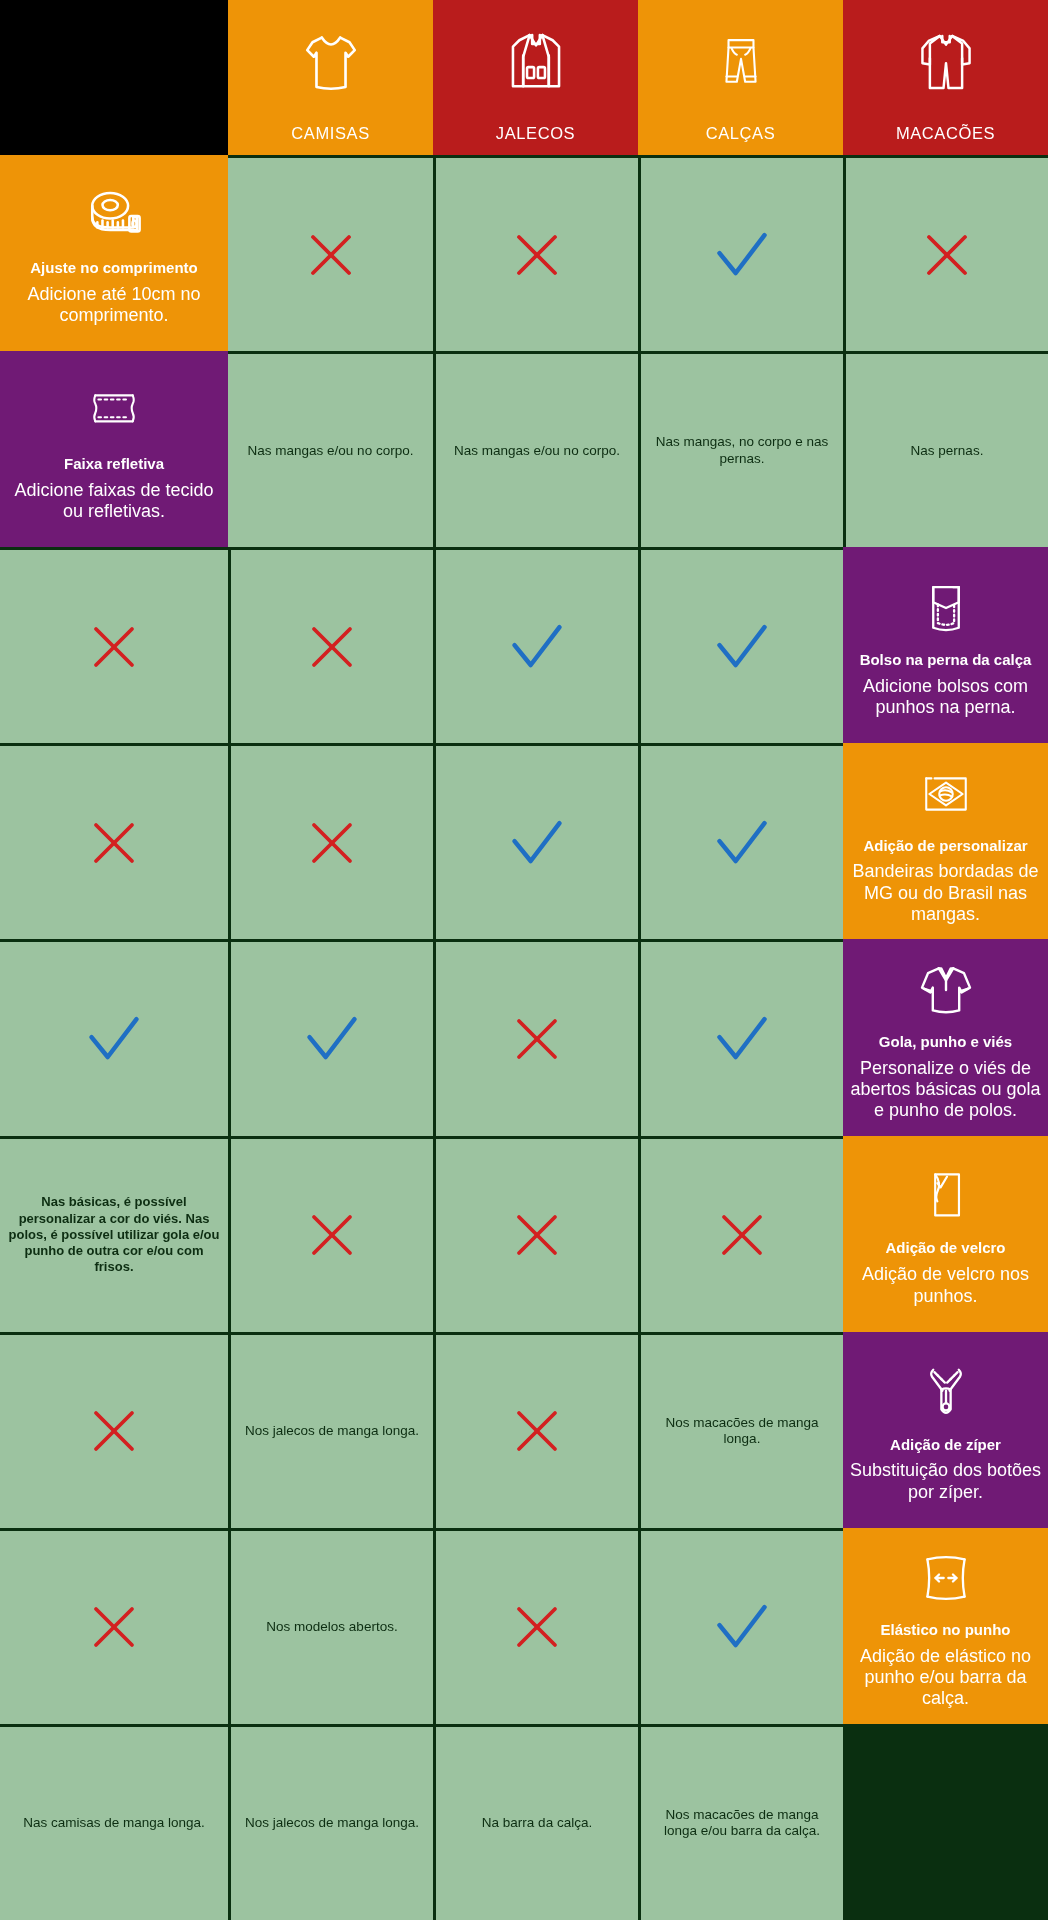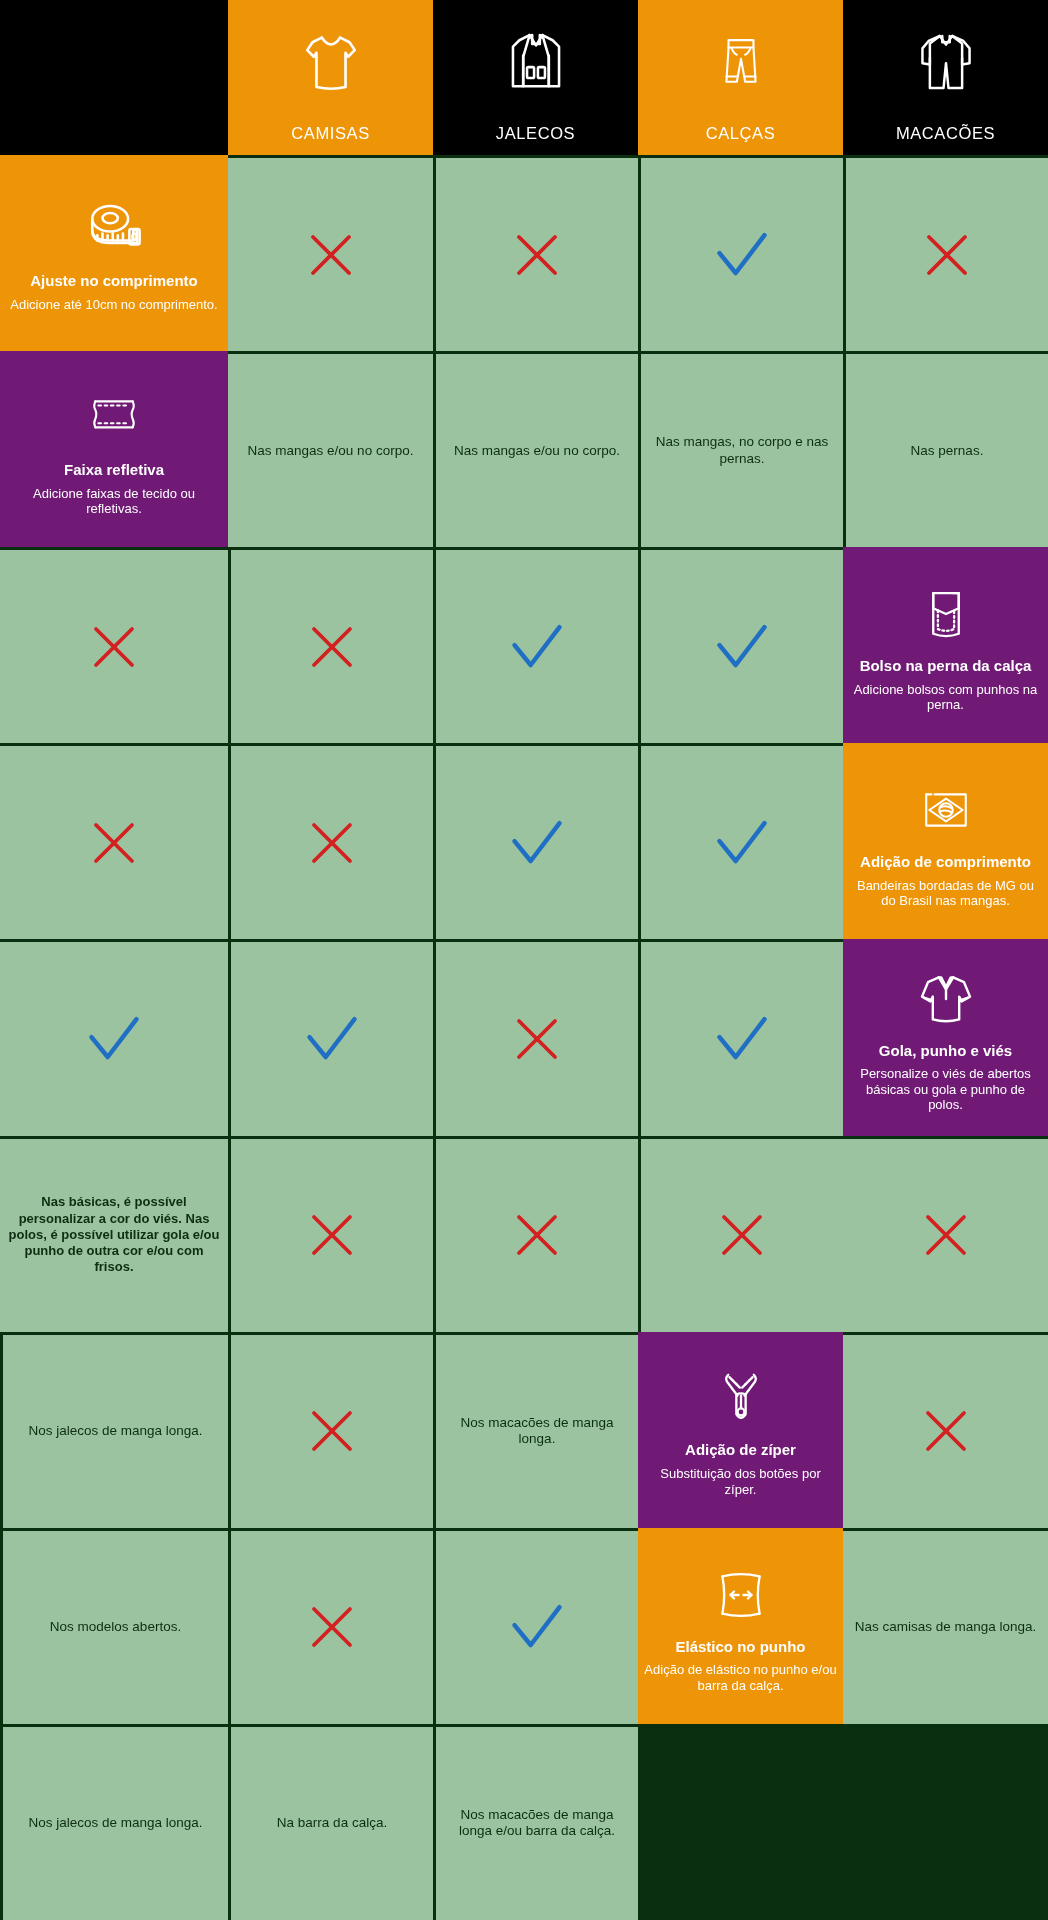--- a/index.html
+++ b/index.html
@@ -17,21 +17,21 @@
   }
   
   .corner{ background:#000; }
   .hcell{
     display:flex; flex-direction:column;
     justify-content:flex-end;
     padding-bottom:14px;
     position:relative;
   }
   .hcell.orange{ background:#ee9407; }
-  .hcell.green { background:#000000; }
+  .hcell.green { background:#b91c1c; }
   .hcell .ico{ flex:1; display:flex; align-items:center; justify-content:center; width:100%; }
   .hcell .ico svg{ display:block; }
   .hlabel{
     color:#fff; font-size:16.5px; letter-spacing:.6px;
     text-align:center; line-height:1;
   }
   
   .rlabel{
     display:flex; flex-direction:column;
     align-items:center; justify-content:center;
@@ -42,21 +42,21 @@
   .rlabel.green { background:#701a75; }
   .rlabel .ico{
     height:76px; display:flex; align-items:center; justify-content:center;
     margin-bottom:6px;
   }
   .rtitle{
     color:#fff; font-size:15px; font-weight:bold;
     line-height:1.12; margin-bottom:7px; white-space:nowrap;
   }
   .rdesc{
-    color:#fff; font-size:13px; line-height:1.18;
+    color:#fff; font-size:18px; line-height:1.18;
   }
   
   .cell{
     background:#9cc3a0;
     border-left:3px solid #0a2f10;
     border-top:3px solid #0a2f10;
     display:flex; align-items:center; justify-content:center;
     padding:6px 8px;
   }
   .cell.firstcol{ border-left:none; }
@@ -273,21 +273,21 @@
       <div class="ico">
         <svg width="74" height="52" viewBox="0 0 100 100" fill="none" stroke="#fff" stroke-width="4" stroke-linecap="round" stroke-linejoin="round">
           <path d="M12 20 L12 80 L88 80 L88 20 L28 20"></path>
           <path d="M12 20 L22 20"></path>
           <path d="M50 28 L82 50 L50 72 L18 50 Z"></path>
           <circle cx="50" cy="50" r="13"></circle>
           <path d="M39 45 Q50 40 61 47"></path>
           <path d="M38 53 Q50 48 62 55"></path>
         </svg>
       </div>
-      <div class="rtitle">Adição de comprimento</div>
+      <div class="rtitle">Adição de personalizar</div>
       <div class="rdesc">Bandeiras bordadas de MG ou do Brasil nas mangas.</div>
     </div>
     <div class="cell firstcol">
       <span>
         <svg class="mark" width="60" height="54" viewBox="0 0 66 60" fill="none" stroke="#1f6fc4" stroke-width="5" stroke-linecap="round" stroke-linejoin="round">
           <path d="M8 28 L26 50 L58 8"></path>
         </svg>
       </span>
     </div>
     <div class="cell">
@@ -345,20 +345,31 @@
         </svg>
       </span>
     </div>
     <div class="cell">
       <span>
         <svg class="mark" width="54" height="54" viewBox="0 0 60 60" fill="none" stroke="#d32020" stroke-width="4.2" stroke-linecap="round">
           <path d="M10 10 L50 50"></path>
           <path d="M50 10 L10 50"></path>
         </svg>
       </span>
+    </div>
+    <div class="rlabel orange">
+      <div class="ico">
+        <svg width="54" height="62" viewBox="0 0 100 100" fill="none" stroke="#fff" stroke-width="4" stroke-linecap="round" stroke-linejoin="round">
+          <path d="M30 10 L74 10 L74 86 L30 86 Z"></path>
+          <path d="M30 10 Q42 26 34 42 Q30 52 34 60"></path>
+          <path d="M52 14 L40 34 L34 26"></path>
+        </svg>
+      </div>
+      <div class="rtitle">Adição de velcro</div>
+      <div class="rdesc">Adição de velcro nos punhos.</div>
     </div>
     <div class="cell firstcol">
       <span>
         <svg class="mark" width="54" height="54" viewBox="0 0 60 60" fill="none" stroke="#d32020" stroke-width="4.2" stroke-linecap="round">
           <path d="M10 10 L50 50"></path>
           <path d="M50 10 L10 50"></path>
         </svg>
       </span>
     </div>
     <div class="cell">

